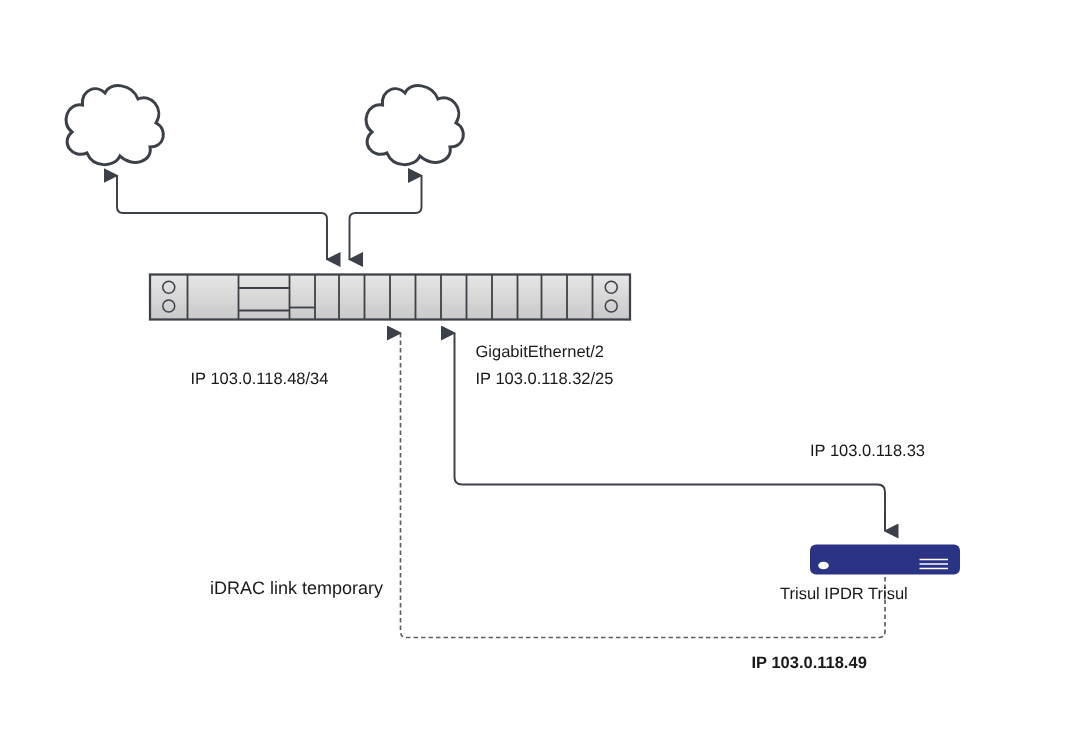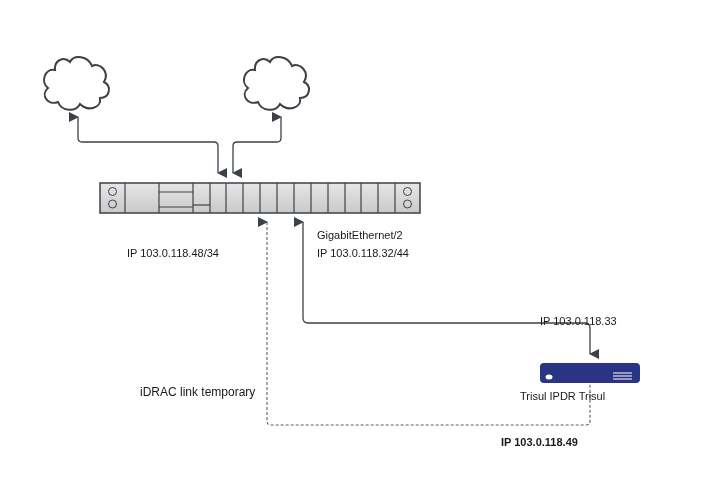--- a/index.html
+++ b/index.html
@@ -72,17 +72,17 @@
     <rect x="540" y="363" width="100" height="20" rx="4" fill="#2b3385"></rect>
     <ellipse cx="549" cy="377" rx="3.5" ry="2.5" fill="#ffffff"></ellipse>
     <line x1="613" y1="373" x2="632" y2="373" stroke="#ffffff" stroke-width="1"></line>
     <line x1="613" y1="376" x2="632" y2="376" stroke="#ffffff" stroke-width="1"></line>
     <line x1="613" y1="379" x2="632" y2="379" stroke="#ffffff" stroke-width="1"></line>
   </g>
 </svg>
 
 <div class="lbl" style="left:127px; top:244px;">IP 103.0.118.48/34</div>
 <div class="lbl" style="left:317px; top:226px;">GigabitEthernet/2</div>
-<div class="lbl" style="left:317px; top:244px;">IP 103.0.118.32/44</div>
-<div class="lbl" style="left:540px; top:292px;margin-top:20px;">IP 103.0.118.33</div>
+<div class="lbl" style="left:317px; top:244px;">IP 103.0.118.32/25</div>
+<div class="lbl" style="left:540px; top:292px;">IP 103.0.118.33</div>
 <div class="lbl" style="left:520px; top:387px;">Trisul IPDR Trisul</div>
 <div class="lbl" style="left:501px; top:433px;font-weight:bold;">IP 103.0.118.49</div>
 <div class="lbl lbl-big" style="left:140px; top:380px;">iDRAC link temporary</div>
 
 </body></html>

